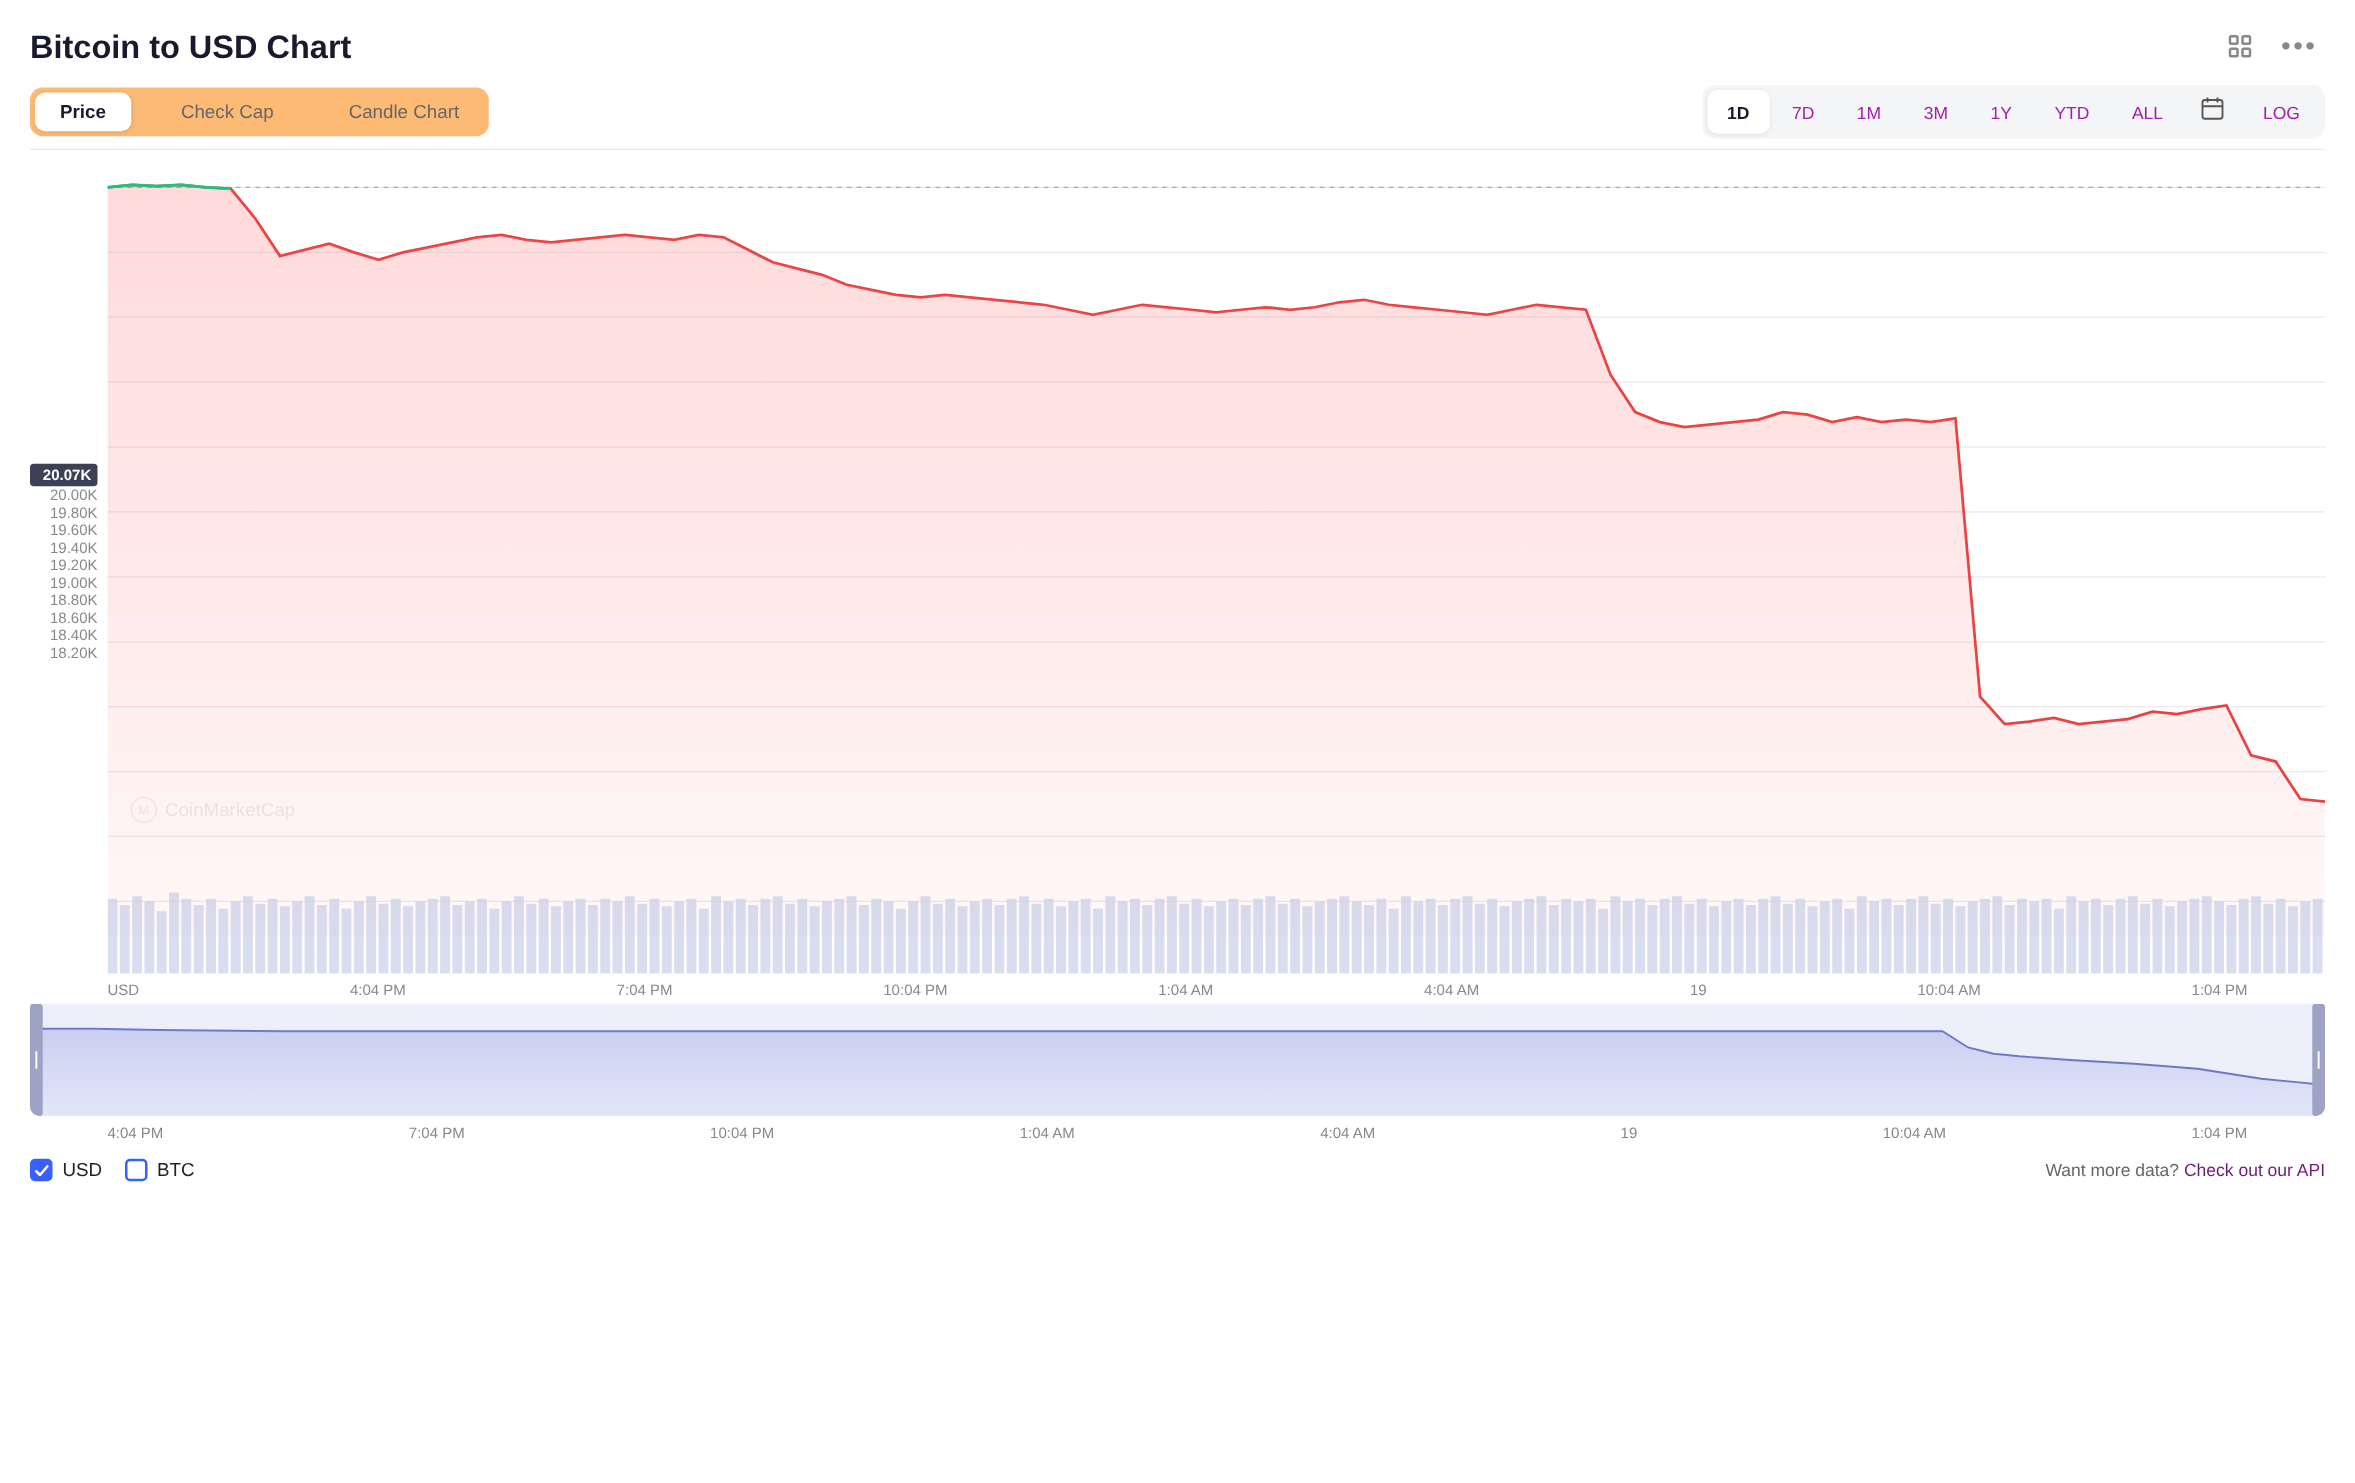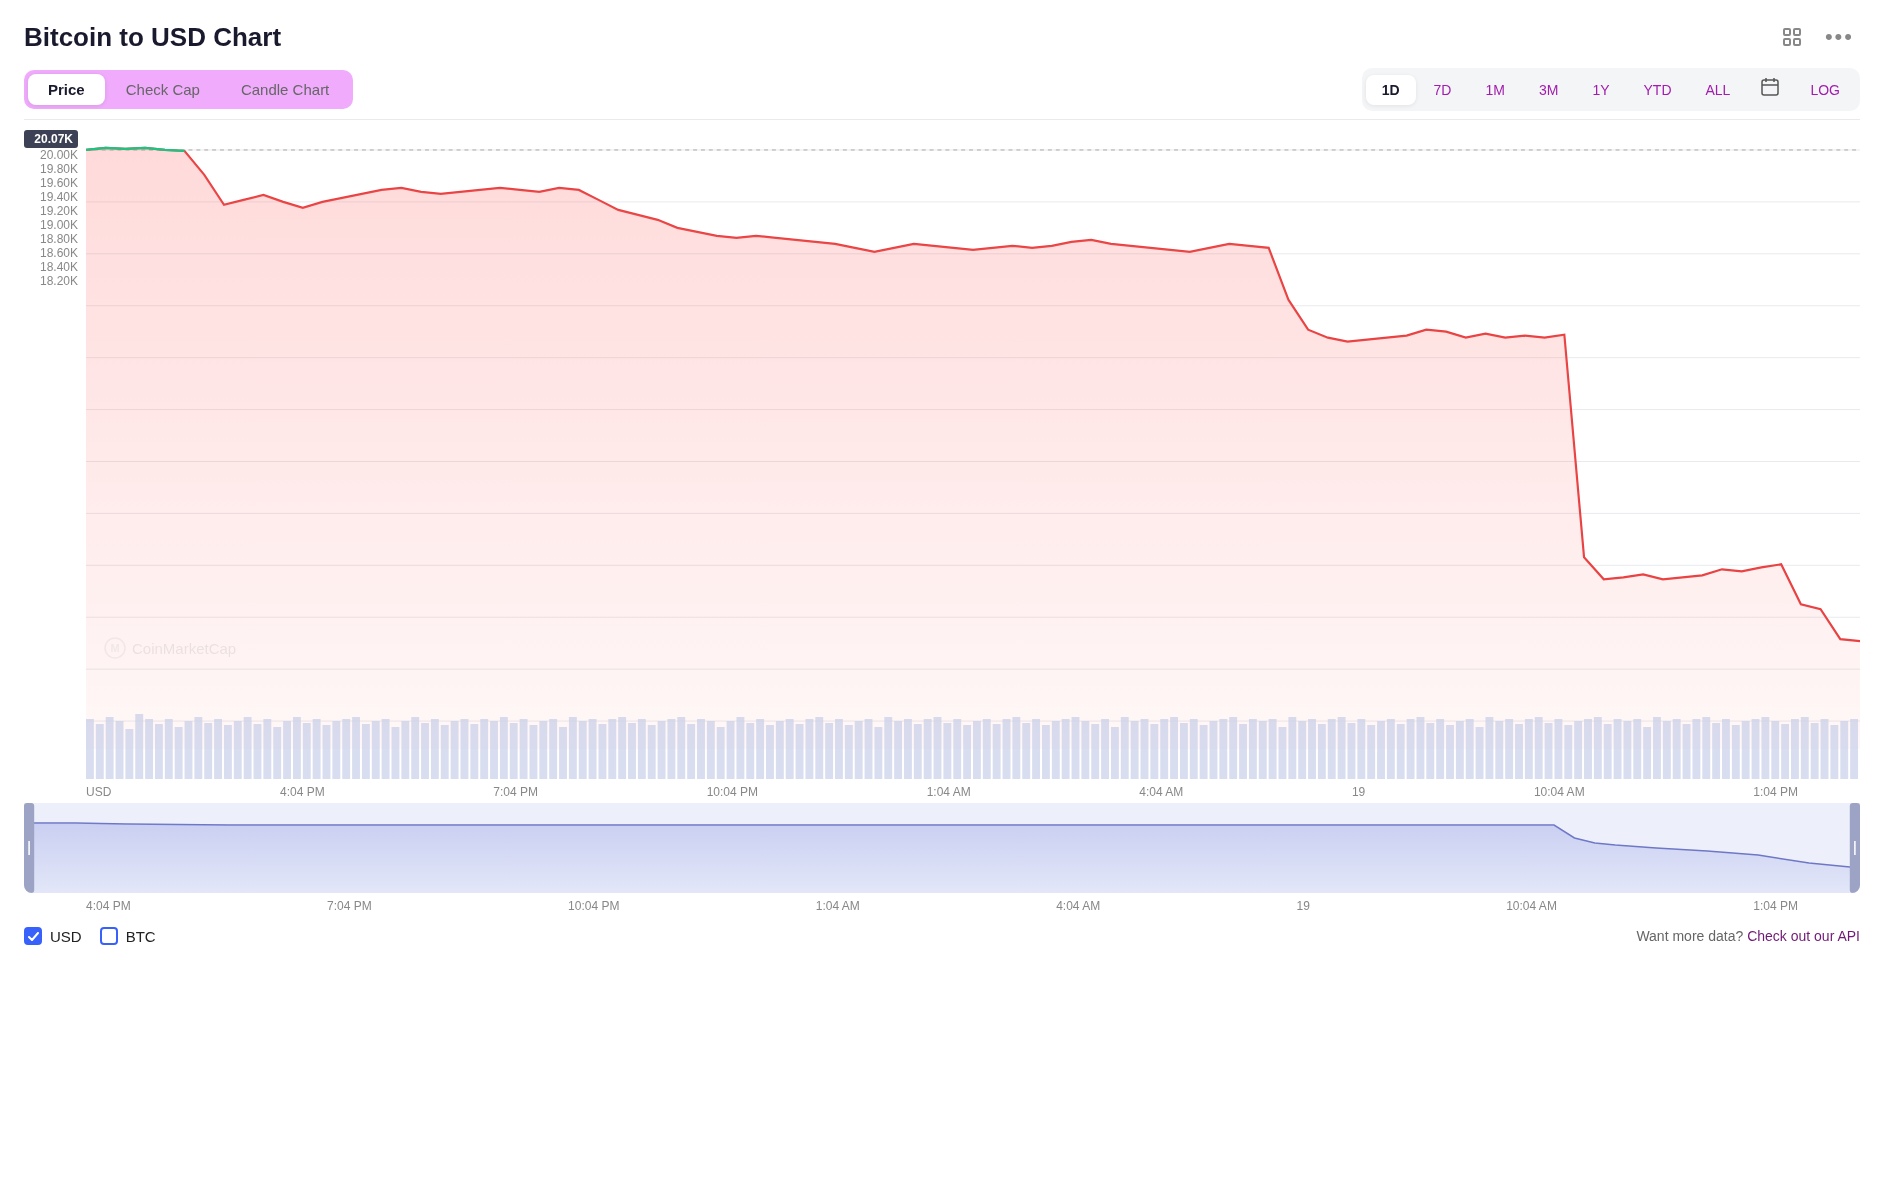--- a/index.html
+++ b/index.html
@@ -43,22 +43,22 @@
       align-items: center;
     }
     .tabs-and-controls {
       display: flex;
       align-items: center;
       justify-content: space-between;
       margin-bottom: 8px;
     }
     .tab-group {
       display: flex;
-      gap: 1px;
-      background: #f0abfc;
+      gap: 20px;
+      background: #fdba74;
       border-radius: 10px;
       padding: 4px;
     }
     .tab {
       padding: 7px 20px;
       border-radius: 8px;
       font-size: 15px;
       font-weight: 500;
       cursor: pointer;
       border: none;
@@ -67,21 +67,20 @@
       transition: all 0.15s;
     }
     .tab.active {
       background: #fff;
       color: #1a1a2e;
       font-weight: 700;
       box-shadow: 0 1px 4px rgba(0,0,0,0.10);
     }
     .time-controls {
       display: flex;
-      align-items: center;
       gap: 2px;
       background: #f4f5f6;
       border-radius: 10px;
       padding: 4px;
     }
     .time-btn {
       padding: 7px 16px;
       border-radius: 8px;
       font-size: 14px;
       font-weight: 500;
@@ -108,21 +107,21 @@
       border-top: 1px solid #e8eaed;
     }
     .y-axis {
       position: absolute;
       left: 0;
       top: 0;
       width: 62px;
       height: 100%;
       display: flex;
       flex-direction: column;
-      justify-content: flex-start;
+      justify-content: center;
       padding: 10px 8px 10px 0;
     }
     .y-label {
       font-size: 12px;
       color: #888;
       text-align: right;
       white-space: nowrap;
     }
     .y-label.highlight {
       background: #3d4155;

